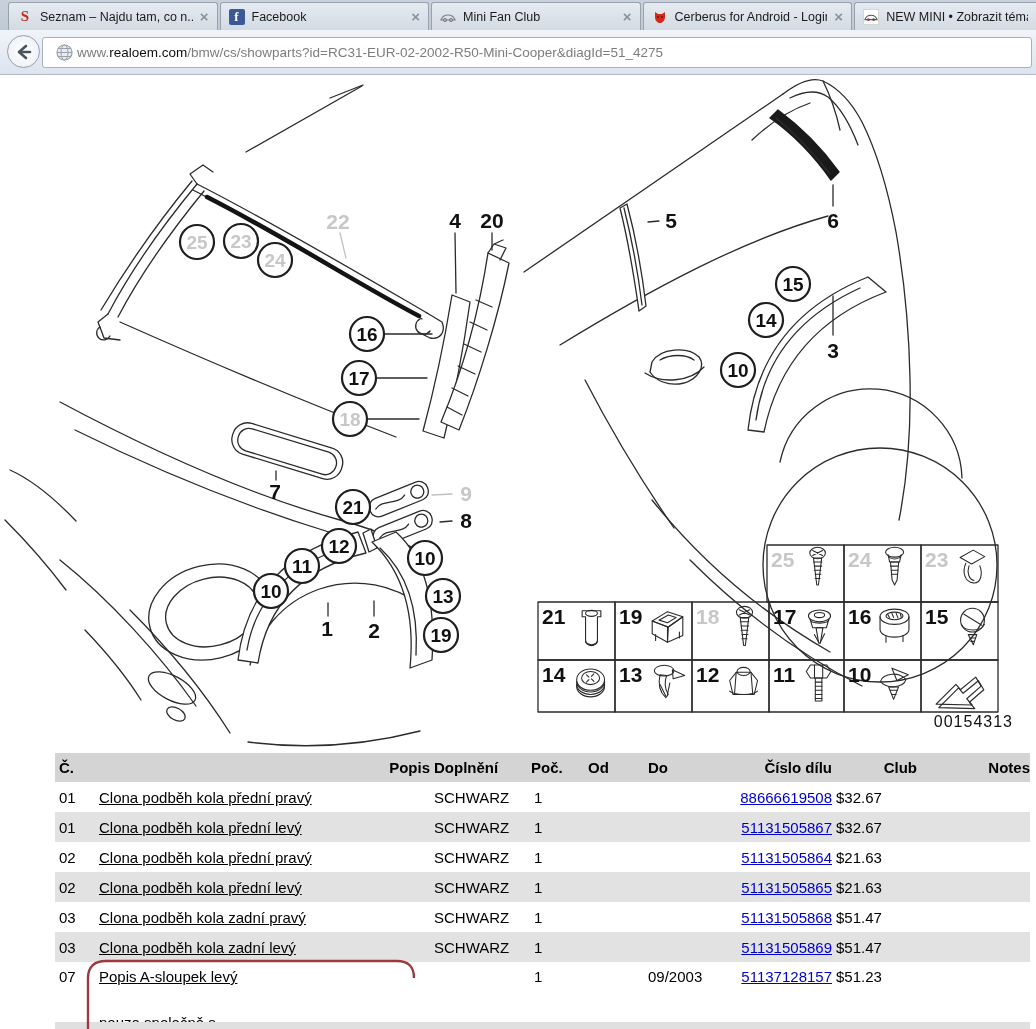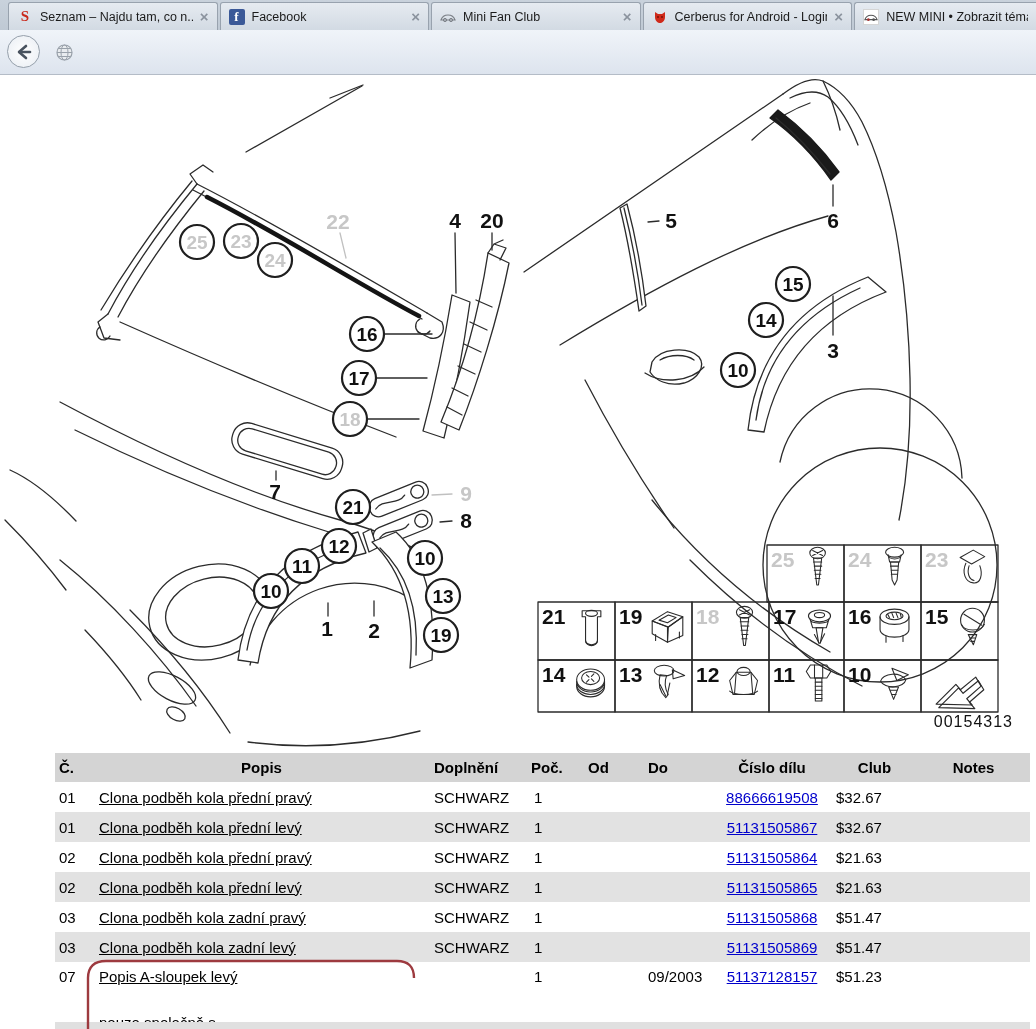--- a/index.html
+++ b/index.html
@@ -41,21 +41,21 @@
   .diagram-svg { position:absolute; left:0; top:0; }
 
   
   .parts { position:absolute; left:55px; top:678px; width:975px; }
   table { border-collapse:collapse; table-layout:fixed; width:975px; }
   th,td { font-size:15px; overflow:hidden; white-space:nowrap; }
   thead th { background:#d4d4d4; height:29px; font-weight:bold; }
   tbody td { height:30px; }
   tr.alt td { background:#e2e2e2; }
   .c-left { text-align:left; padding-left:4px; }
-  .c-center { text-align:center; }
+  .c-center { text-align:right; }
   .popis-cell { padding-left:6px;text-decoration:underline; }
   td a { color:#0000cc; text-decoration:underline; }
   tr.row4 td { vertical-align:top; line-height:30px; }
   .popis2 { display:block; line-height:30px;margin-top:16px; }
   .bottom-strip { position:absolute; left:55px; top:947px; width:975px; height:7px;
     background:#e0e0e0; }
   .red-annotation { position:absolute; left:84px; top:882px; pointer-events:none; }
 
   
   .art path, .art line, .art ellipse, .art circle, .art rect, .art polyline
@@ -127,20 +127,23 @@
       <span class="tab-title">NEW MINI • Zobrazit téma ...</span>
     </div>
   </div>
 
   <div class="navbar">
     <div class="backbtn">
       <svg width="20" height="20" viewBox="0 0 20 20">
         <path d="M12,4 L5,10 L12,16" fill="none" stroke="#49535f" stroke-width="2.6" stroke-linecap="round" stroke-linejoin="round"></path>
         <line x1="5.5" y1="10" x2="16" y2="10" stroke="#49535f" stroke-width="2.6" stroke-linecap="round"></line>
       </svg>
+    </div>
+    <div class="urlbar">
+      <span class="url-text"><span>www.</span><span class="domain">realoem.com</span><span>/bmw/cs/showparts?id=RC31-EUR-02-2002-R50-Mini-Cooper&amp;diagId=51_4275</span></span>
     </div>
     <svg class="globe" width="17" height="17" viewBox="0 0 17 17">
       <circle cx="8.5" cy="8.5" r="7.5" fill="#e9ecef" stroke="#99a1aa" stroke-width="1.2"></circle>
       <ellipse cx="8.5" cy="8.5" rx="3.5" ry="7.5" fill="none" stroke="#99a1aa"></ellipse>
       <line x1="1" y1="8.5" x2="16" y2="8.5" stroke="#99a1aa"></line>
       <line x1="2.2" y1="4.5" x2="14.8" y2="4.5" stroke="#99a1aa"></line>
       <line x1="2.2" y1="12.5" x2="14.8" y2="12.5" stroke="#99a1aa"></line>
     </svg>
   </div>
 

